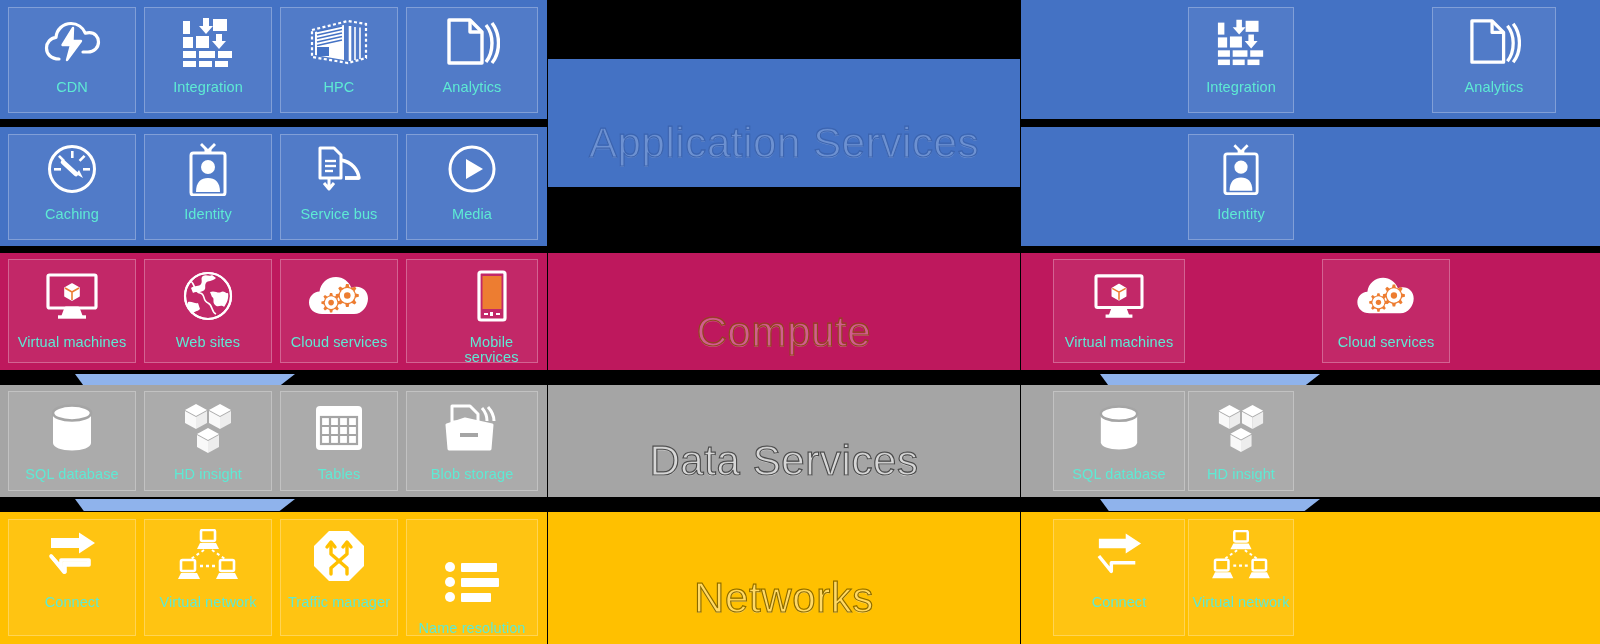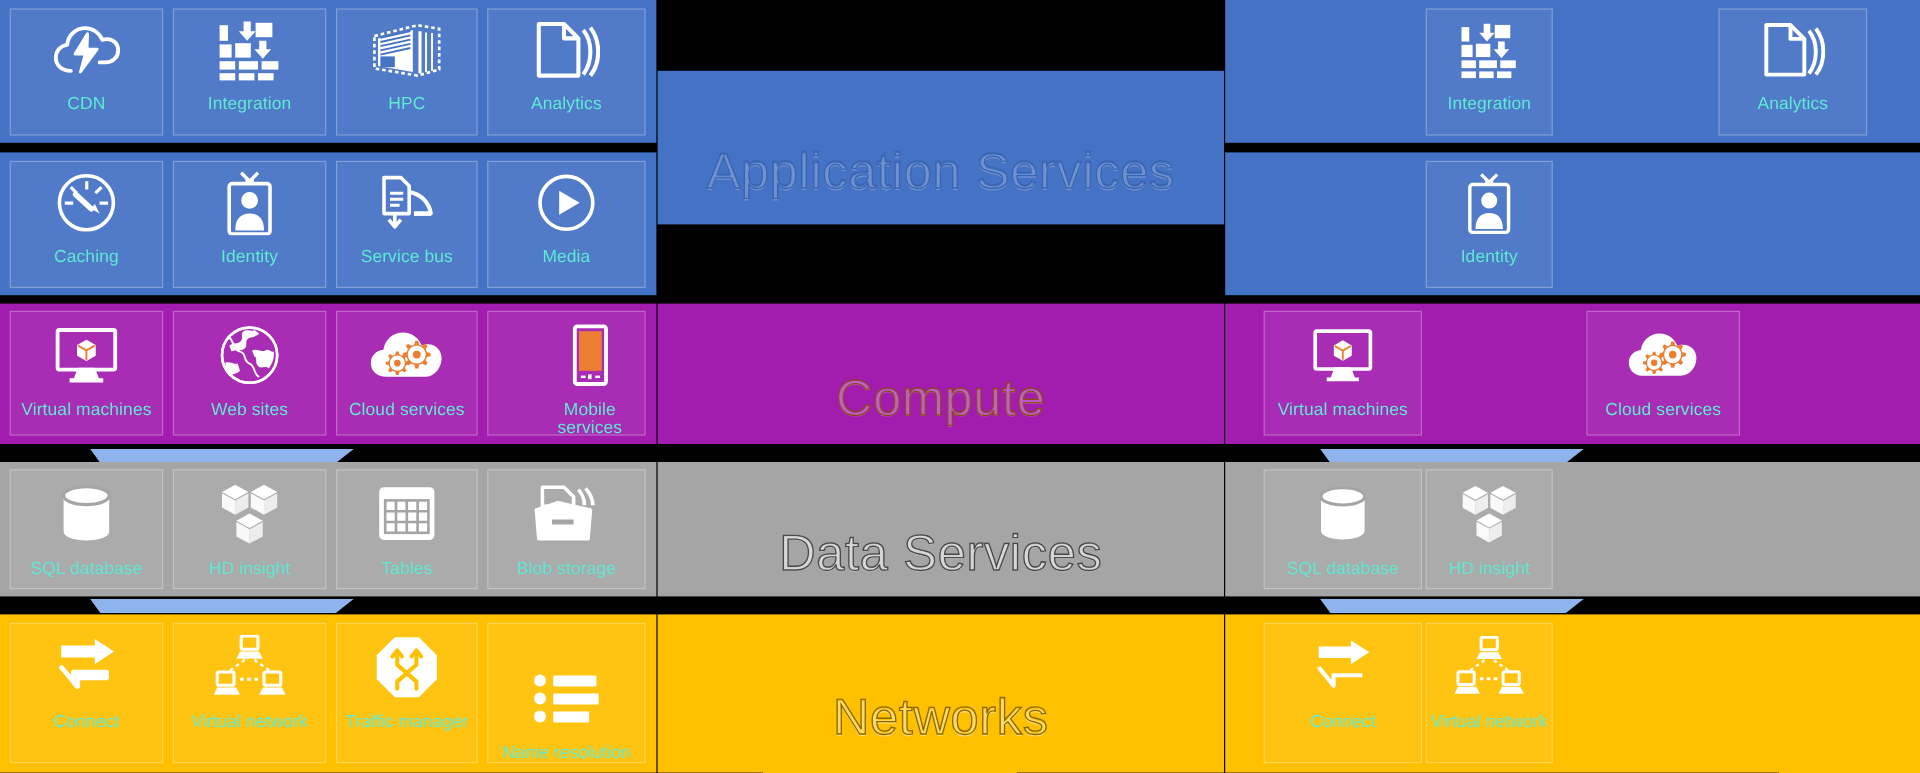--- a/index.html
+++ b/index.html
@@ -5,21 +5,21 @@
   html,body{margin:0;padding:0;background:#000;}
   body{width:1600px;height:644px;overflow:hidden;font-family:"Liberation Sans",sans-serif;}
 
   .stage{position:relative;width:1600px;height:644px;background:#000;}
 
   
   .blk{position:absolute;box-sizing:border-box;}
 
   
   .bg-blue   {background:#4472c4;}
-  .bg-orange {background:#a21caf;}
+  .bg-orange {background:#be185d;}
   .bg-gray   {background:#a5a5a5;}
   .bg-yellow {background:#ffc000;}
 
   
   .tile{
     position:absolute;box-sizing:border-box;
     display:flex;flex-direction:column;align-items:center;justify-content:flex-start;
     border:1px solid rgba(255,255,255,.28);
     background:rgba(255,255,255,.07);
   }

